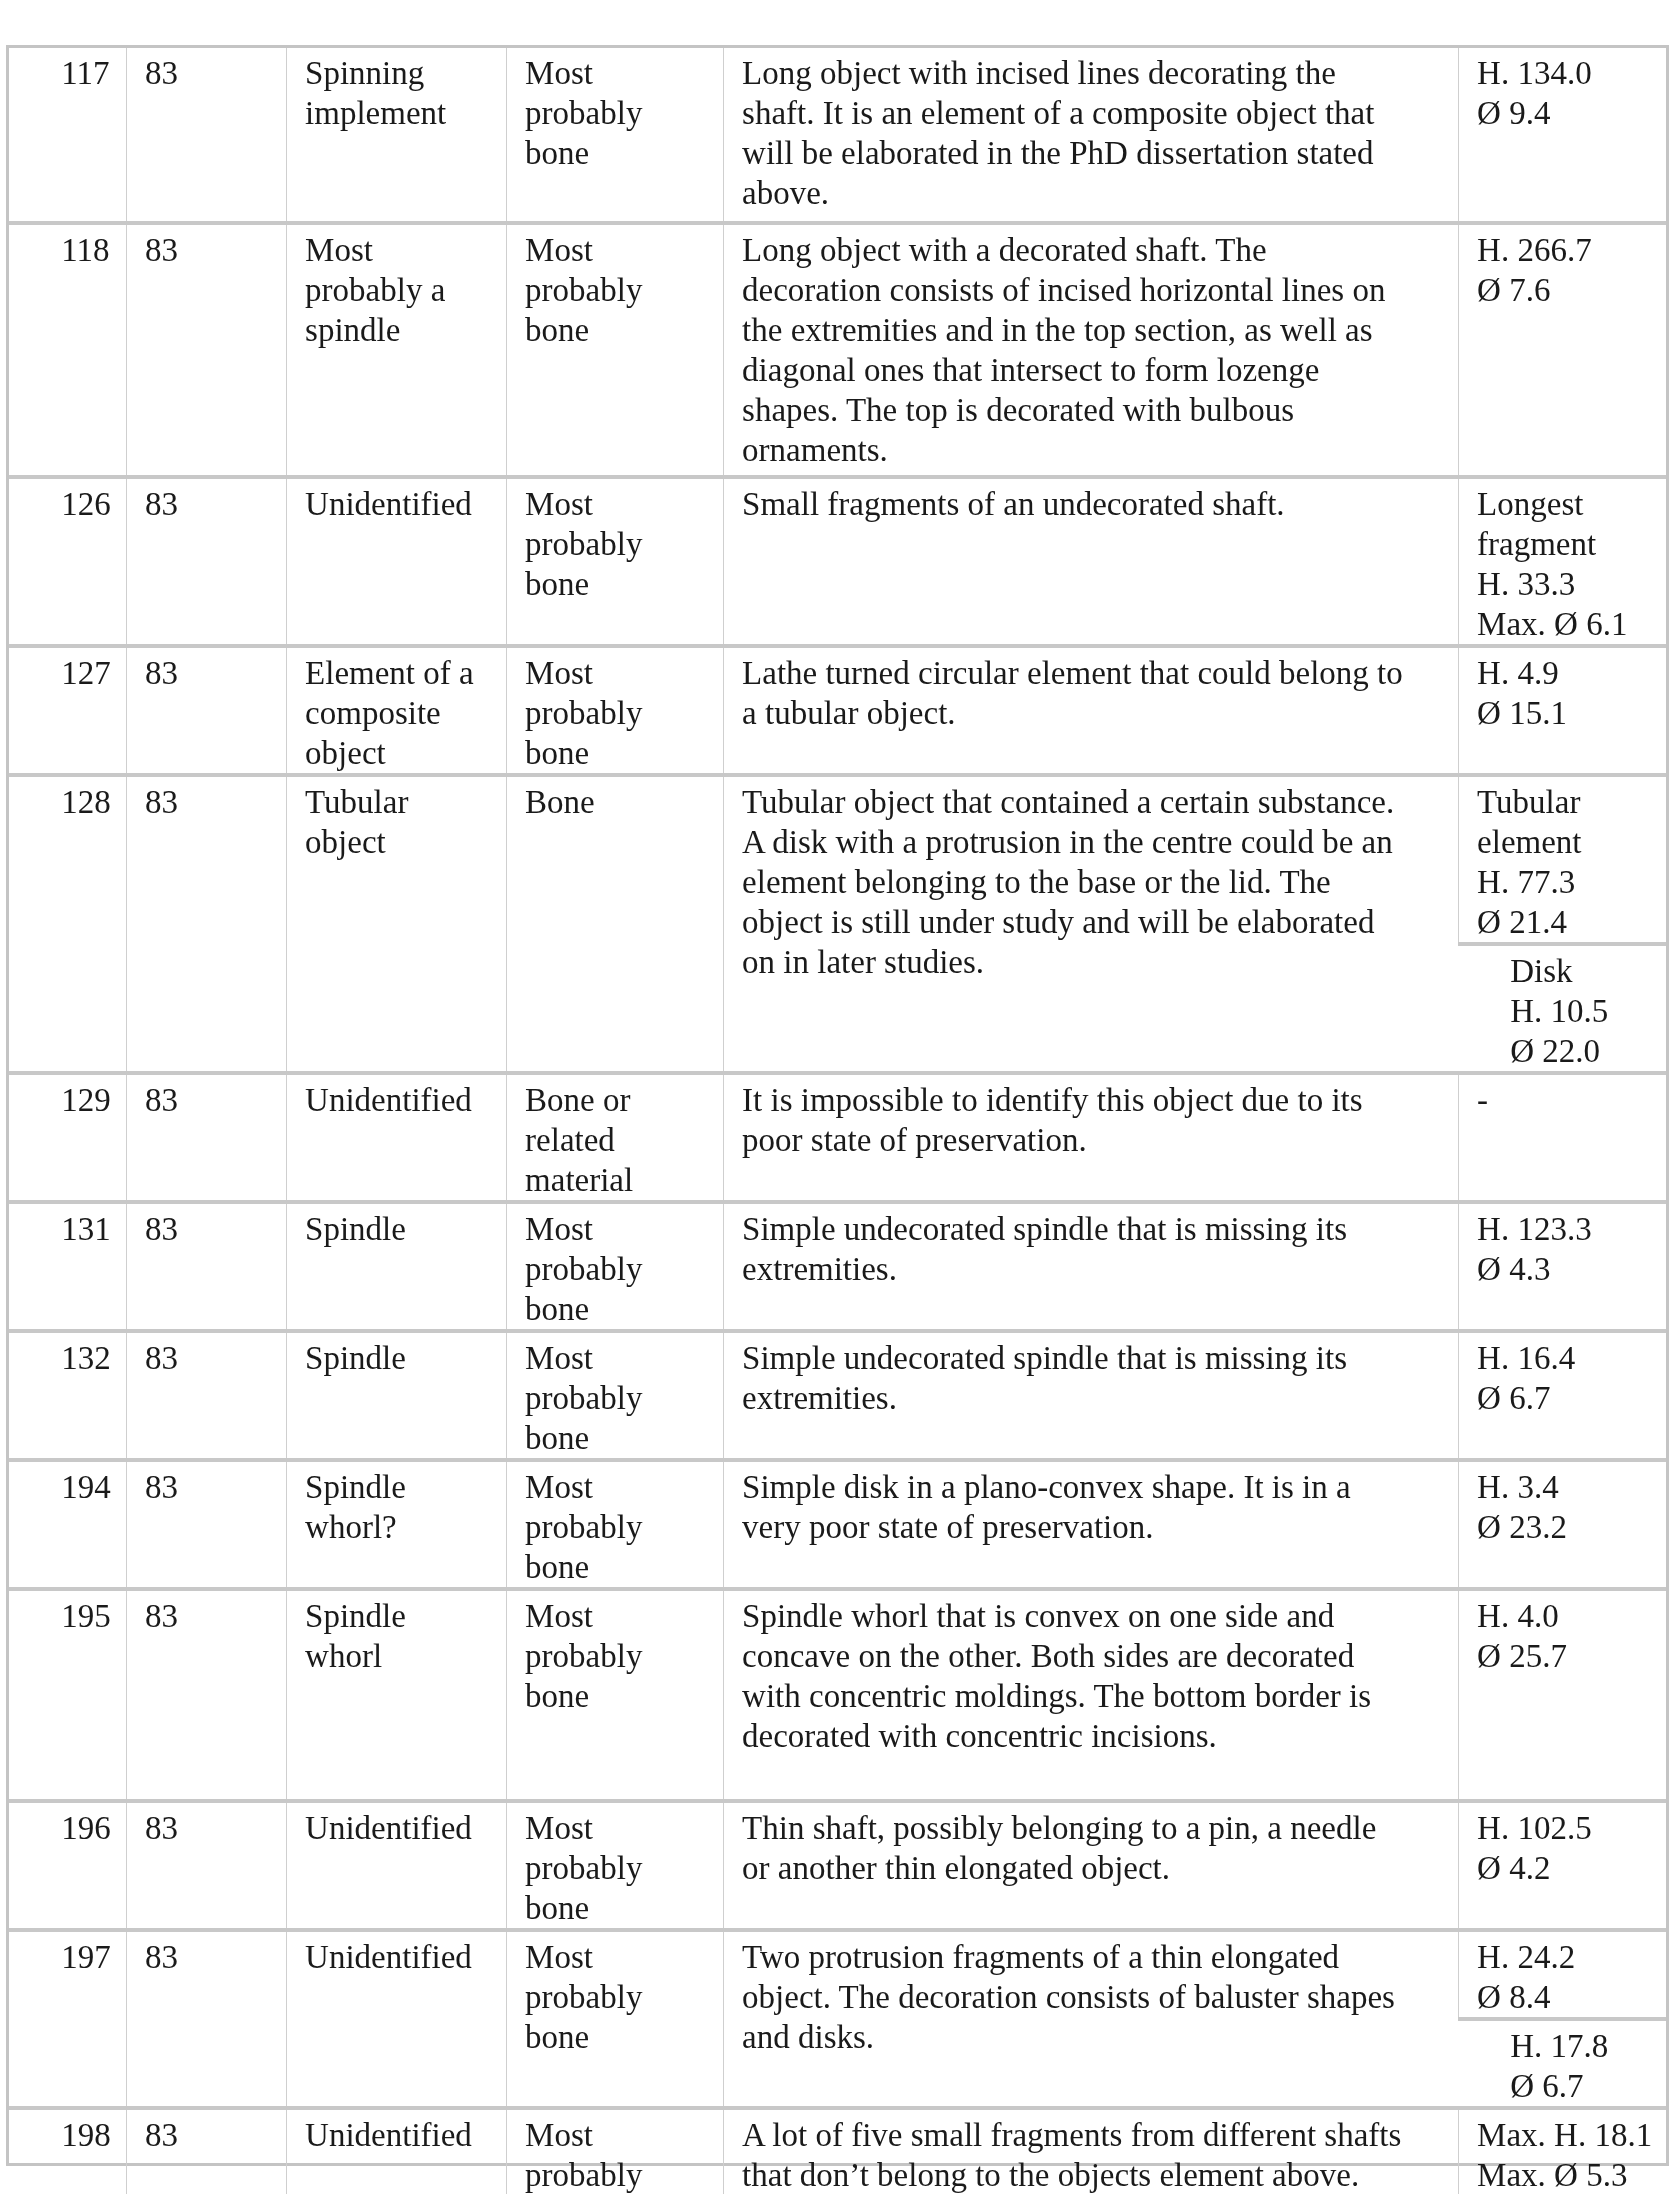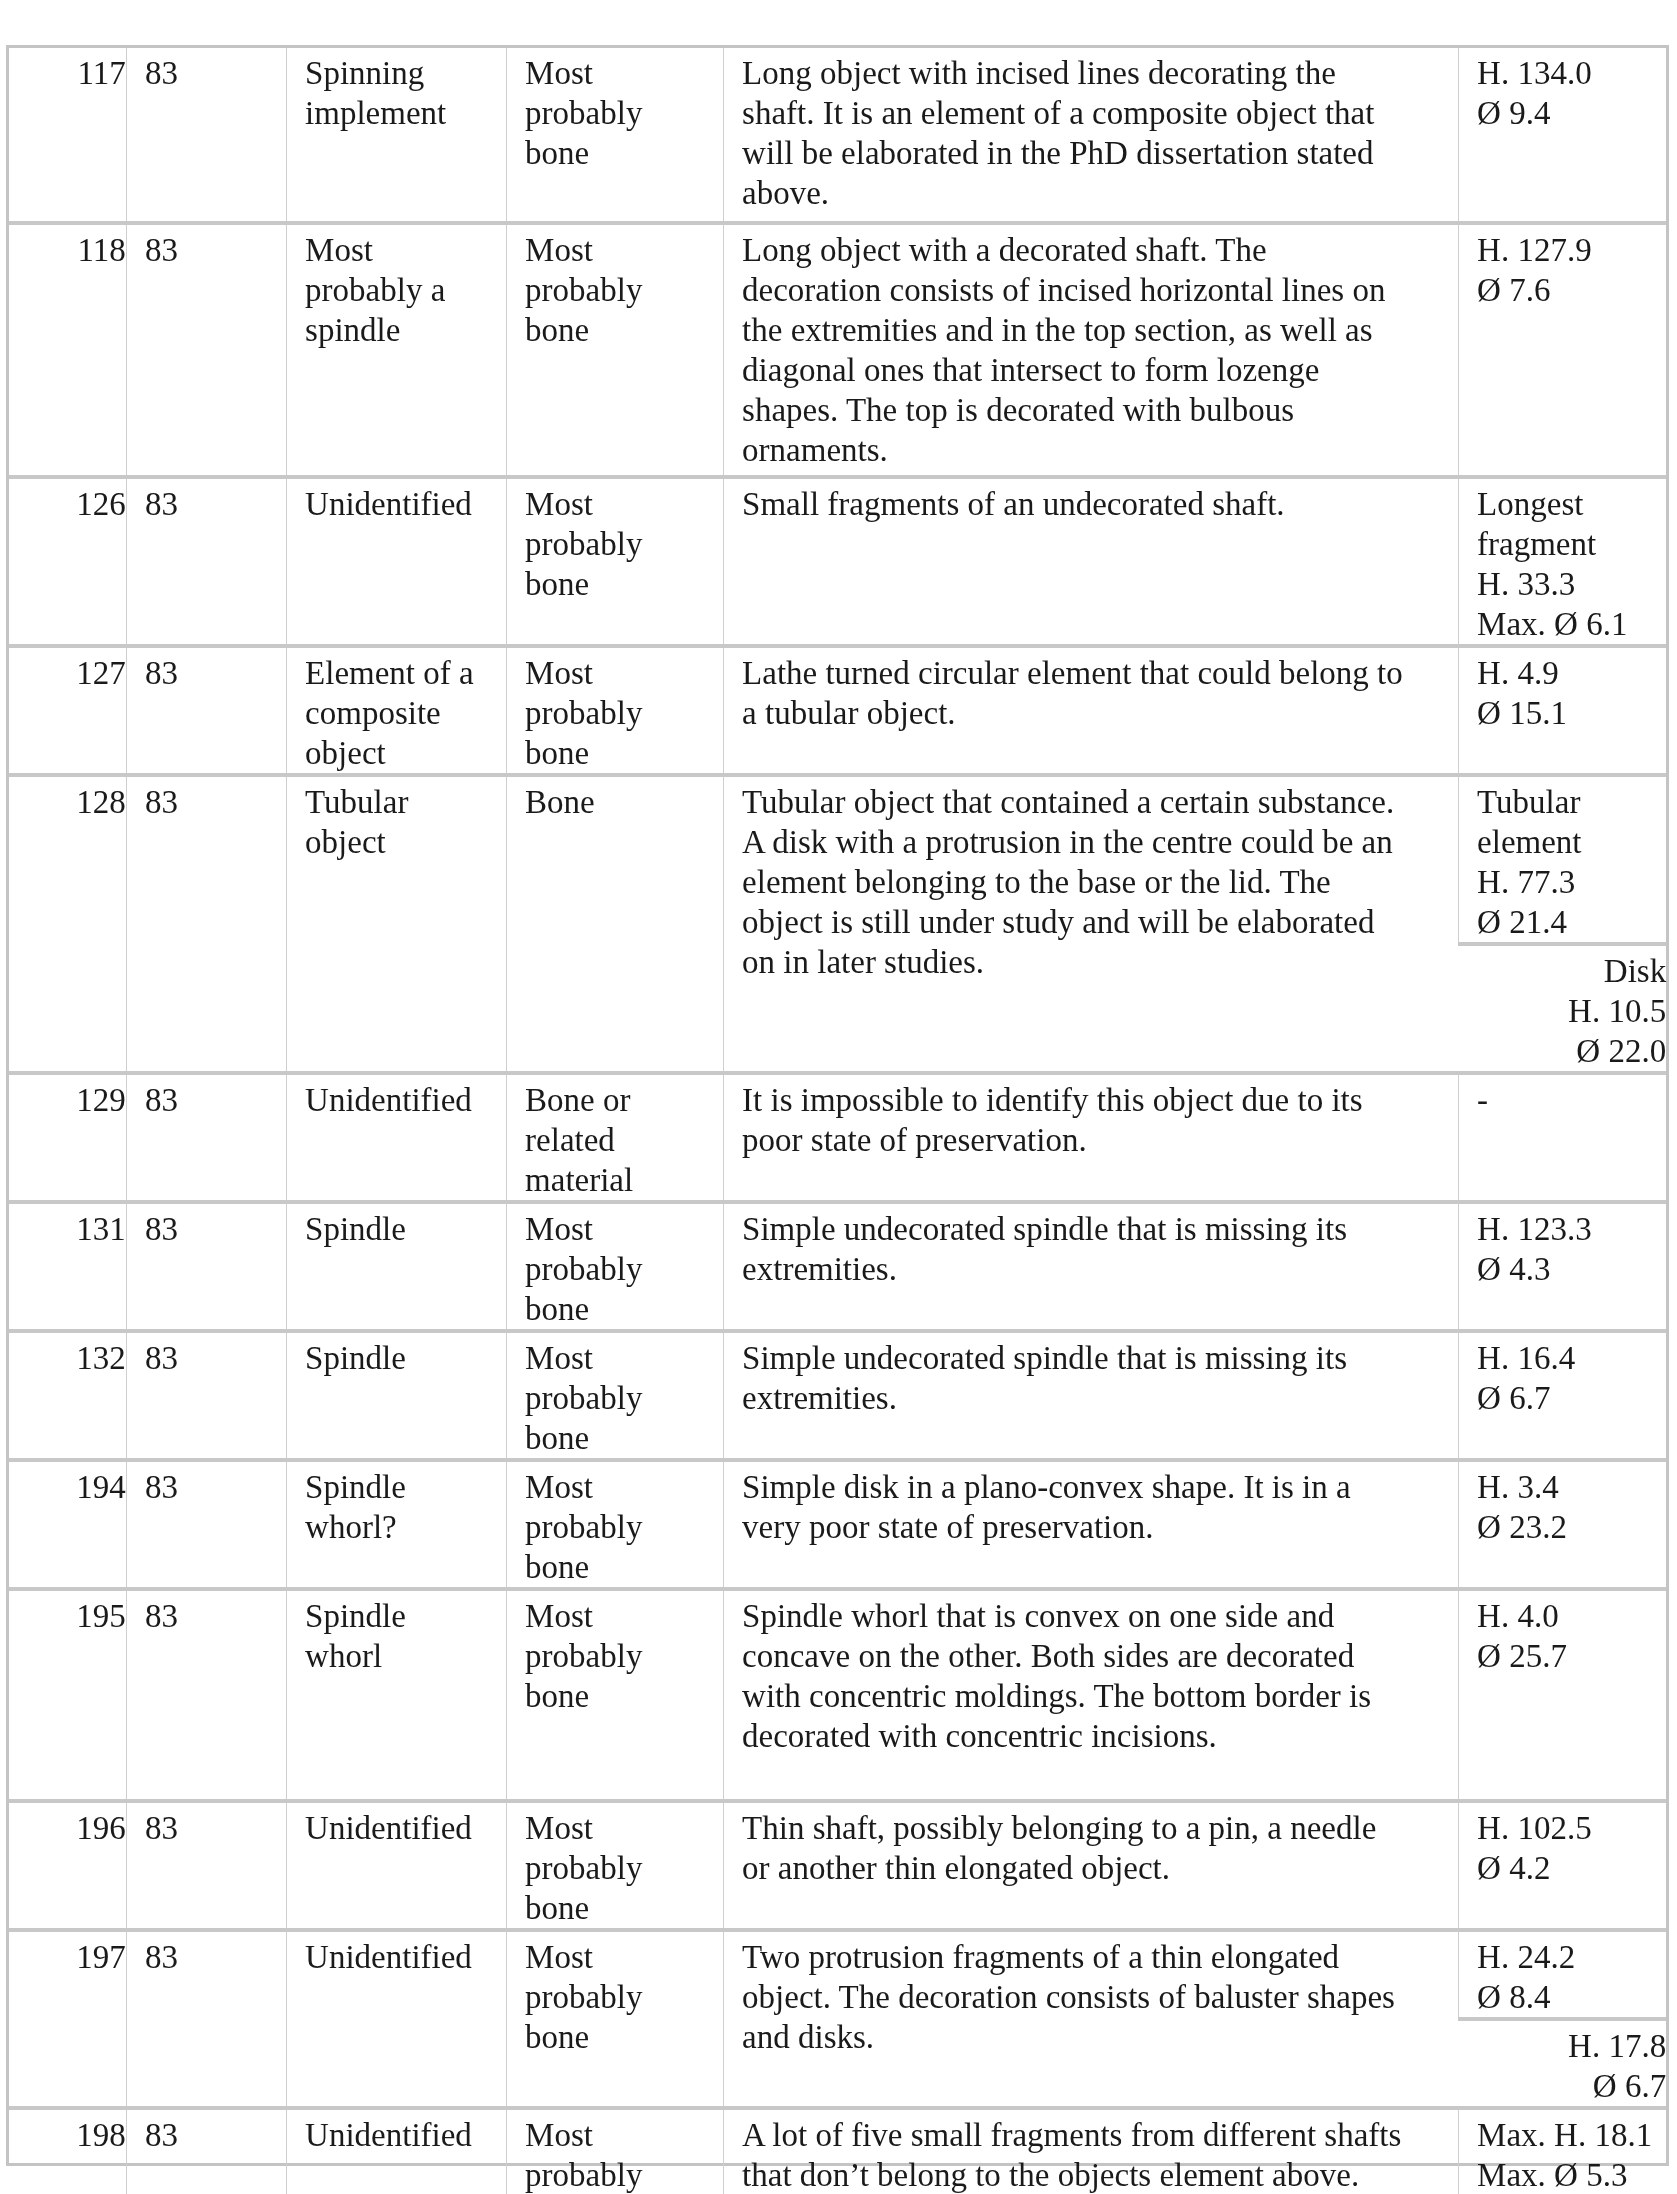--- a/index.html
+++ b/index.html
@@ -6,21 +6,21 @@
   body { width:1677px; height:2194px; position:relative; overflow:hidden;
          font-family:"Liberation Serif", "DejaVu Serif", serif; color:#1a1a1a; }
   .frame { position:absolute; left:5.8px; top:45px; width:1663px; height:2121px;
            border:3.3px solid #c4c4c4; box-sizing:border-box; }
   table.catalog { position:absolute; left:9.2px; top:48px; width:1657px;
                   border-collapse:collapse; table-layout:fixed; }
   table.catalog td { border-left:1.7px solid #cfcfcf; border-top:4.2px solid #c8c8c8;
                      vertical-align:top; padding:5px 0 0 18.4px; font-size:33px;
                      line-height:40px; box-sizing:border-box; }
   table.catalog tr:first-child td { border-top:none; }
-  table.catalog td:first-child { border-left:none; padding-left:52px;text-align:right; }
+  table.catalog td:first-child { border-left:none; padding-left:52px; }
   td.c-no { }
   td.dim-sub { border-top:3.3px solid #c8c8c8; }
   col.c1 { width:117px; } col.c2 { width:160px; } col.c3 { width:220px; }
   col.c4 { width:217px; } col.c5 { width:735px; } col.c6 { width:208px; }
   td.mat, td.typ { padding-left:16.7px; }
   td.desc { padding-left:16.7px; padding-right:11.7px; }
   .line { display:block; white-space:nowrap; }
 </style>
 </head>
 <body>
@@ -75,21 +75,21 @@
         </td>
         <td class="desc">
           <span class="line">Long object with a decorated shaft. The</span>
           <span class="line">decoration consists of incised horizontal lines on</span>
           <span class="line">the extremities and in the top section, as well as</span>
           <span class="line">diagonal ones that intersect to form lozenge</span>
           <span class="line">shapes. The top is decorated with bulbous</span>
           <span class="line">ornaments.</span>
         </td>
         <td class="dims">
-          <span class="line">H. 127.9</span>
+          <span class="line">H. 266.7</span>
           <span class="line">Ø 7.6</span>
         </td>
       </tr>
       <tr style="height: 164px;">
         <td class="c-no">126</td>
         <td class="c-tomb">83</td>
         <td class="typ">
           <span class="line">Unidentified</span>
         </td>
         <td class="mat">

